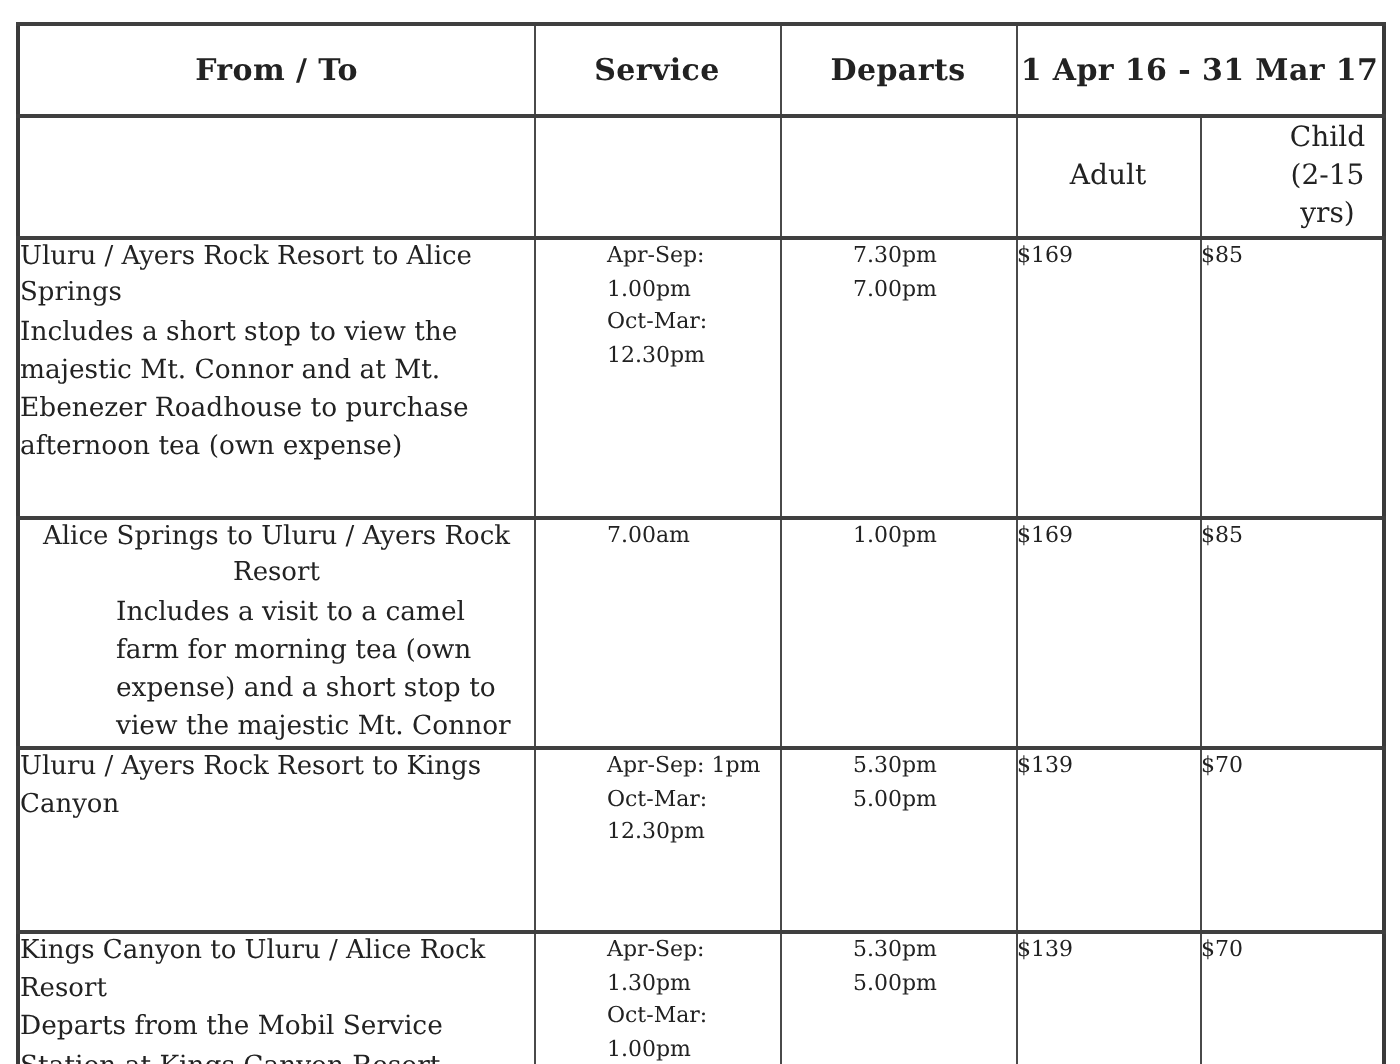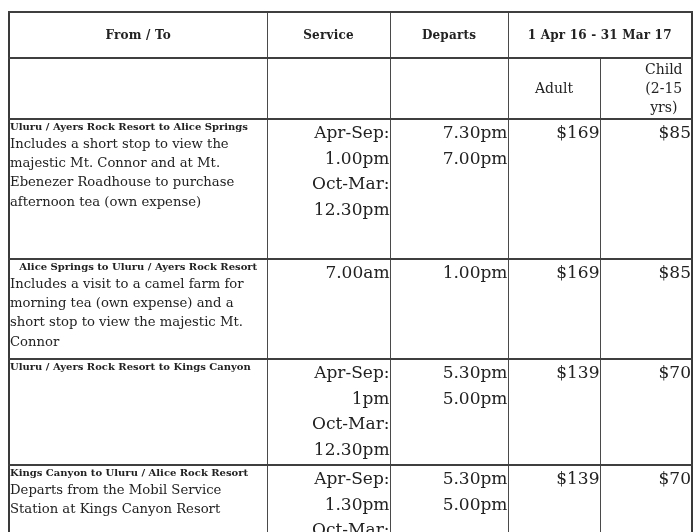--- a/index.html
+++ b/index.html
@@ -23,51 +23,51 @@
   table.schedule td, table.schedule th {
     border-left: 1px solid #4a4a4a;
     border-right: 1px solid #4a4a4a;
     border-top: 2px solid #3f3f3f;
     border-bottom: 2px solid #3f3f3f;
     padding: 0;
     overflow: hidden;
   }
   th.hdr {
     font-weight: bold;
-    font-size: 12px;
+    font-size: 15px;
     text-align: center;
     vertical-align: middle;
     letter-spacing: 0.2px;
   }
   td.subhdr {
     font-size: 14px;
     text-align: center;
     vertical-align: middle;
     line-height: 1.35;
   }
   td.route-cell {
     vertical-align: top;
     text-align: left;
     padding: 6px 10px 6px 11px;
   }
   .route-title {
-    font-weight: bold;
-    font-size: 10px;
+    font-weight: normal;
+    font-size: 13px;
     line-height: 1.42;
   }
   .route-note {
     font-weight: normal;
     font-size: 13.2px;
     line-height: 1.45;
   }
   td.center-cell {
     vertical-align: top;
-    text-align: right;
+    text-align: left;
     padding: 7px 4px 4px 4px;
-    font-size: 17px;
+    font-size: 11px;
     line-height: 1.5;
   }
   .line { display: block; padding-left: 36px; }
 </style>
 </head>
 <body>
 
 <table class="schedule">
   <colgroup>
     <col style="width:258px">
@@ -109,33 +109,33 @@
       <span class="line">7.30pm</span>
       <span class="line">7.00pm</span>
     </td>
     <td class="center-cell">$169</td>
     <td class="center-cell">$85</td>
   </tr>
 
   <tr style="height:100px">
     <td class="route-cell">
       <span class="route-title" style="display: block; text-align: center;">Alice Springs to Uluru / Ayers Rock Resort</span>
-      <span class="route-note" style="display: block;">Includes a visit to a camel farm for morning tea (own expense) and a short stop to view the majestic Mt. Connor</span>
+      <span class="route-note" style="display: block; margin-left: 48px;">Includes a visit to a camel farm for morning tea (own expense) and a short stop to view the majestic Mt. Connor</span>
     </td>
     <td class="center-cell">
       <span class="line">7.00am</span>
     </td>
     <td class="center-cell">
       <span class="line">1.00pm</span>
     </td>
     <td class="center-cell">$169</td>
     <td class="center-cell">$85</td>
   </tr>
 
-  <tr style="height:106px">
+  <tr style="height:92px">
     <td class="route-cell">
       <span class="route-title" style="display: block;">Uluru / Ayers Rock Resort to Kings Canyon</span>
     </td>
     <td class="center-cell">
       <span class="line">Apr-Sep: 1pm</span>
       <span class="line">Oct-Mar: 12.30pm</span>
     </td>
     <td class="center-cell">
       <span class="line">5.30pm</span>
       <span class="line">5.00pm</span>

